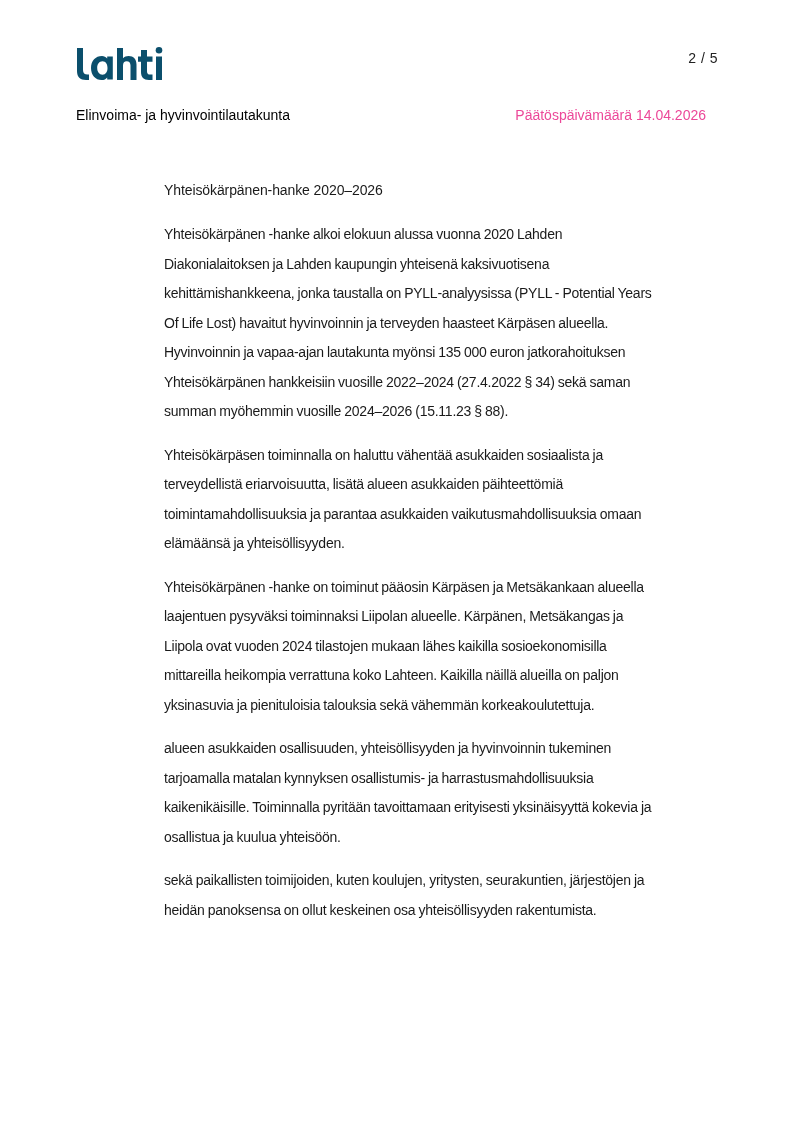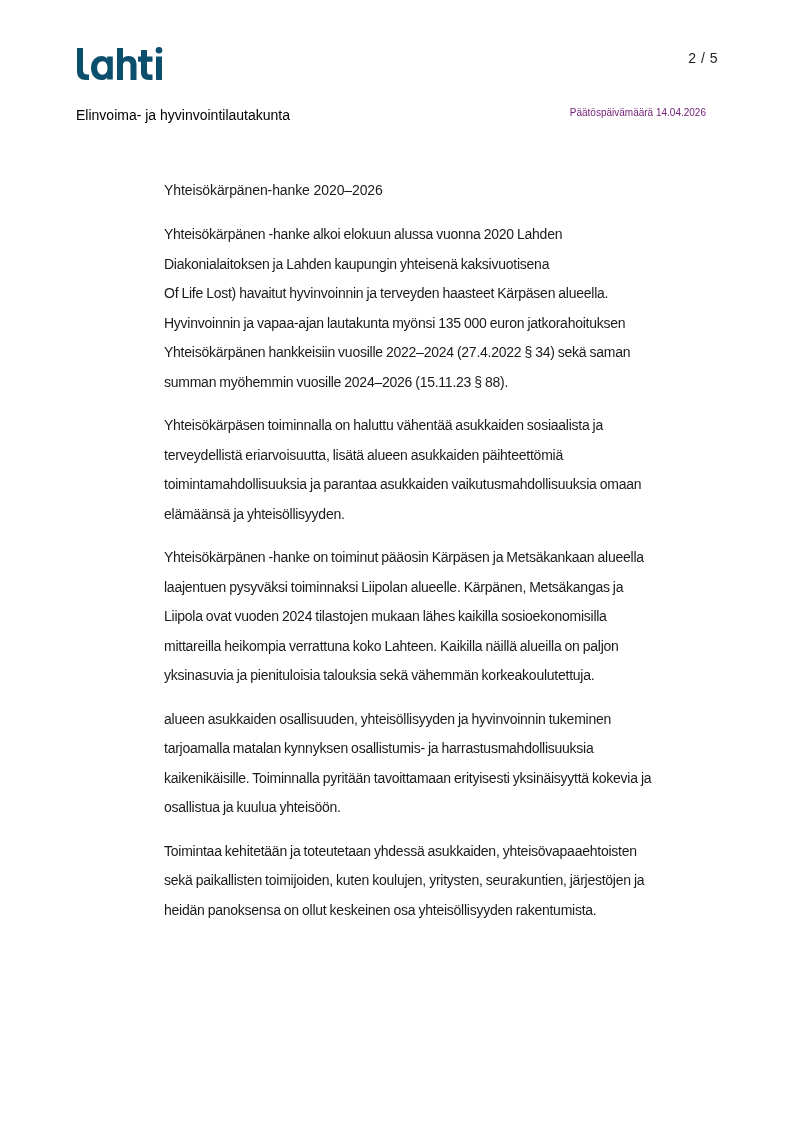--- a/index.html
+++ b/index.html
@@ -34,22 +34,22 @@
       position: absolute;
       left: 76px;
       top: 107px;
       font-size: 14px;
       color: #000000;
     }
     .header-right {
       position: absolute;
       right: 87px;
       top: 107px;
-      font-size: 10px;
-      color: #701a75;
+      font-size: 14px;
+      color: #ec4899;
     }
     .content {
       position: absolute;
       left: 164px;
       top: 180px;
       width: 560px;
     }
     .title {
       font-size: 14px;
       font-weight: normal;
@@ -92,20 +92,21 @@
 
 <div class="header-left">Elinvoima- ja hyvinvointilautakunta</div>
 <div class="header-right">Päätöspäivämäärä 14.04.2026</div>
 
 <div class="content">
   <div class="title">Yhteisökärpänen-hanke 2020–2026</div>
 
   <div class="para">
     <span class="ln">Yhteisökärpänen -hanke alkoi elokuun alussa vuonna 2020 Lahden</span>
     <span class="ln">Diakonialaitoksen ja Lahden kaupungin yhteisenä kaksivuotisena</span>
+    <span class="ln">kehittämishankkeena, jonka taustalla on PYLL-analyysissa (PYLL - Potential Years</span>
     <span class="ln">Of Life Lost) havaitut hyvinvoinnin ja terveyden haasteet Kärpäsen alueella.</span>
     <span class="ln">Hyvinvoinnin ja vapaa-ajan lautakunta myönsi 135 000 euron jatkorahoituksen</span>
     <span class="ln">Yhteisökärpänen hankkeisiin vuosille 2022–2024 (27.4.2022 § 34) sekä saman</span>
     <span class="ln">summan myöhemmin vuosille 2024–2026 (15.11.23 § 88).</span>
   </div>
 
   <div class="para">
     <span class="ln">Yhteisökärpäsen toiminnalla on haluttu vähentää asukkaiden sosiaalista ja</span>
     <span class="ln">terveydellistä eriarvoisuutta, lisätä alueen asukkaiden päihteettömiä</span>
     <span class="ln">toimintamahdollisuuksia ja parantaa asukkaiden vaikutusmahdollisuuksia omaan</span>
@@ -121,17 +122,16 @@
   </div>
 
   <div class="para">
     <span class="ln">alueen asukkaiden osallisuuden, yhteisöllisyyden ja hyvinvoinnin tukeminen</span>
     <span class="ln">tarjoamalla matalan kynnyksen osallistumis- ja harrastusmahdollisuuksia</span>
     <span class="ln">kaikenikäisille. Toiminnalla pyritään tavoittamaan erityisesti yksinäisyyttä kokevia ja</span>
     <span class="ln">osallistua ja kuulua yhteisöön.</span>
   </div>
 
   <div class="para">
-    <span class="ln">Toimintaa kehitetään ja toteutetaan yhdessä asukkaiden, yhteisövapaaehtoisten</span>
     <span class="ln">sekä paikallisten toimijoiden, kuten koulujen, yritysten, seurakuntien, järjestöjen ja</span>
     <span class="ln">heidän panoksensa on ollut keskeinen osa yhteisöllisyyden rakentumista.</span>
   </div>
 </div>
 
 </body></html>

